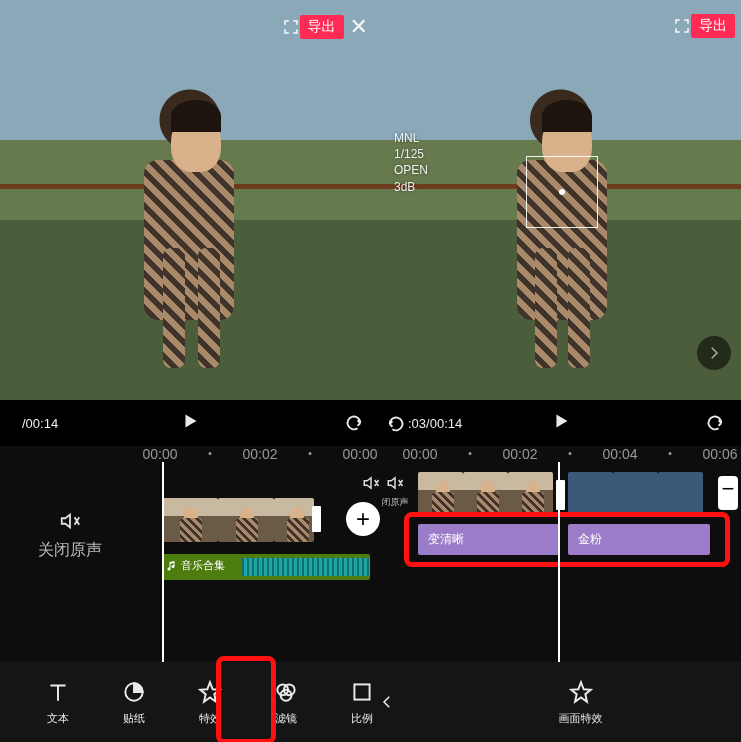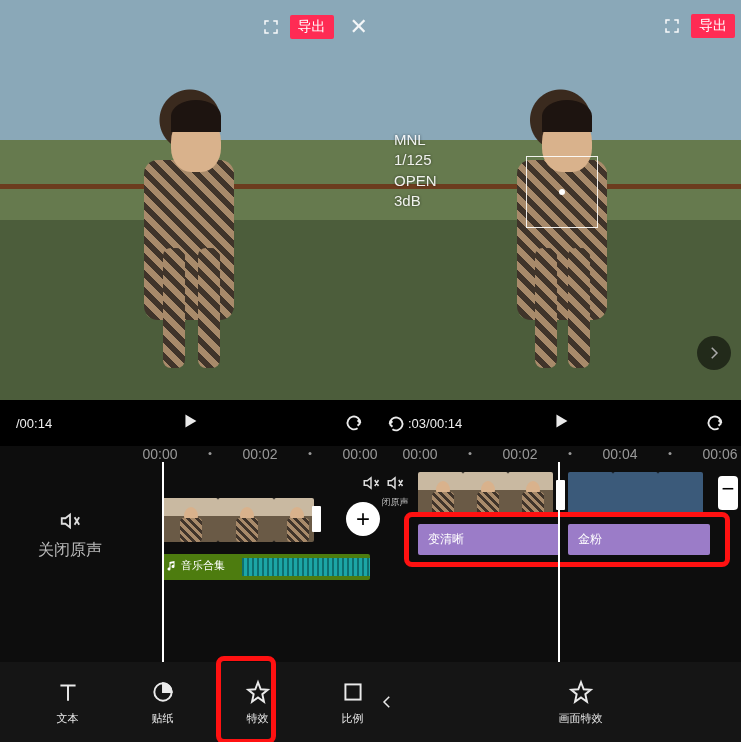--- a/index.html
+++ b/index.html
@@ -14,31 +14,31 @@
       radial-gradient(circle at 50% 30%,#3a2a1e 0 30px,transparent 31px),
       linear-gradient(180deg,#8aa8b8 0 35%,#667a4e 35% 55%,#4c5d3b 55% 100%);
   }
   .photo .head{position:absolute;left:45%;top:28%;width:50px;height:60px;background:#d9b28c;border-radius:50% 50% 40% 40%;}
   .photo .hair{position:absolute;left:45%;top:25%;width:50px;height:32px;background:#1d1410;border-radius:50% 50% 0 0;}
   .photo .body{position:absolute;left:38%;top:40%;width:90px;height:160px;background:repeating-linear-gradient(45deg,#a88a6a 0 6px,#40342a 6px 12px);border-radius:14px;}
   .photo .leg{position:absolute;left:43%;top:62%;width:22px;height:120px;background:repeating-linear-gradient(45deg,#a88a6a 0 6px,#40342a 6px 12px);border-radius:8px;}
   .photo .leg.r{left:52%;}
   .photo .fence{position:absolute;left:0;right:0;top:46%;height:5px;background:#6c3c1e;}
   .photo .fence:nth-of-type(2){top:52%;}
-  .topbar{position:absolute;top:14px;right:6px;display:flex;align-items:center;gap:10px;}
+  .topbar{position:absolute;top:14px;right:6px;display:flex;align-items:center;}
   .expand-icon{width:18px;height:18px;stroke:#fff;fill:none;opacity:.95;}
   .export-btn{background:#ff2b54;color:#fff;font-size:14px;padding:3px 8px;border-radius:2px;white-space:nowrap;}
   .back-btn{padding:0 6px;font-size:22px;opacity:.9;}
-  .meta-txt{position:absolute;top:130px;left:14px;font-size:15px;line-height:1.35;opacity:.9;text-shadow:0 0 3px rgba(0,0,0,.6);}
+  .meta-txt{position:absolute;top:130px;left:14px;font-size:12px;line-height:1.35;opacity:.9;text-shadow:0 0 3px rgba(0,0,0,.6);}
   .focus-box{position:absolute;width:70px;height:70px;border:1px solid rgba(255,255,255,.9);left:calc(50% - 35px);top:156px;}
   .focus-box::before{content:"";position:absolute;left:50%;top:50%;width:6px;height:6px;margin:-3px 0 0 -3px;background:#fff;border-radius:50%;}
   .next-btn{position:absolute;right:10px;bottom:30px;width:34px;height:34px;border-radius:50%;background:rgba(0,0,0,.55);display:flex;align-items:center;justify-content:center;}
   .next-btn svg{stroke:#aaa;}
   .controls{position:relative;width:100%;height:46px;display:flex;align-items:center;}
-  .time{font-size:13px;font-weight:500;color:#eee;padding-left:16px;}
+  .time{font-size:13px;font-weight:500;color:#eee;padding-left:22px;}
   .ctrl-mid{position:absolute;left:50%;transform:translateX(-50%);}
   .ctrl-right{position:absolute;right:16px;top:12px;}
   .ctrl-leftx{position:absolute;left:6px;top:13px;}
   .play-icon{width:22px;height:22px;fill:#eaeaea;}
   .undo-icon{width:22px;height:22px;stroke:#eaeaea;fill:none;}
   .ruler{position:relative;height:22px;font-size:14px;color:#999;}
   .ruler span{position:absolute;top:0;transform:translateX(-50%);}
   .ruler .dot{width:3px;height:3px;background:#999;border-radius:50%;top:6px;}
   .timeline{position:relative;flex:1;background:#0d0d0d;}
   .mute-col{position:absolute;left:0;top:40px;width:140px;text-align:center;}
@@ -173,20 +173,28 @@
         <div class="tool-lbl">贴纸</div>
       </div>
       <div class="tool">
         <svg class="tool-icon" viewBox="0 0 24 24" stroke-width="1.8">
             <path d="M12 3l2.5 6.5L21 10l-5 4 1.5 7L12 17l-5.5 4L8 14l-5-4 6.5-.5z"></path>
           </svg>
         <div class="tool-lbl">特效</div>
       </div>
       <div class="tool">
         <svg class="tool-icon" viewBox="0 0 24 24" stroke-width="1.8">
+            <circle cx="9" cy="10" r="5"></circle>
+            <circle cx="15" cy="10" r="5"></circle>
+            <circle cx="12" cy="15" r="5"></circle>
+          </svg>
+        <div class="tool-lbl">滤镜</div>
+      </div>
+      <div class="tool">
+        <svg class="tool-icon" viewBox="0 0 24 24" stroke-width="1.8">
             <rect x="5" y="5" width="14" height="14"></rect>
           </svg>
         <div class="tool-lbl">比例</div>
       </div>
       <div class="hl-red" style="left:216px;top:-6px;width:50px;height:78px;"></div>
     </div>
   </div>
 
   <div class="pane pane-right">
     <div class="preview">

